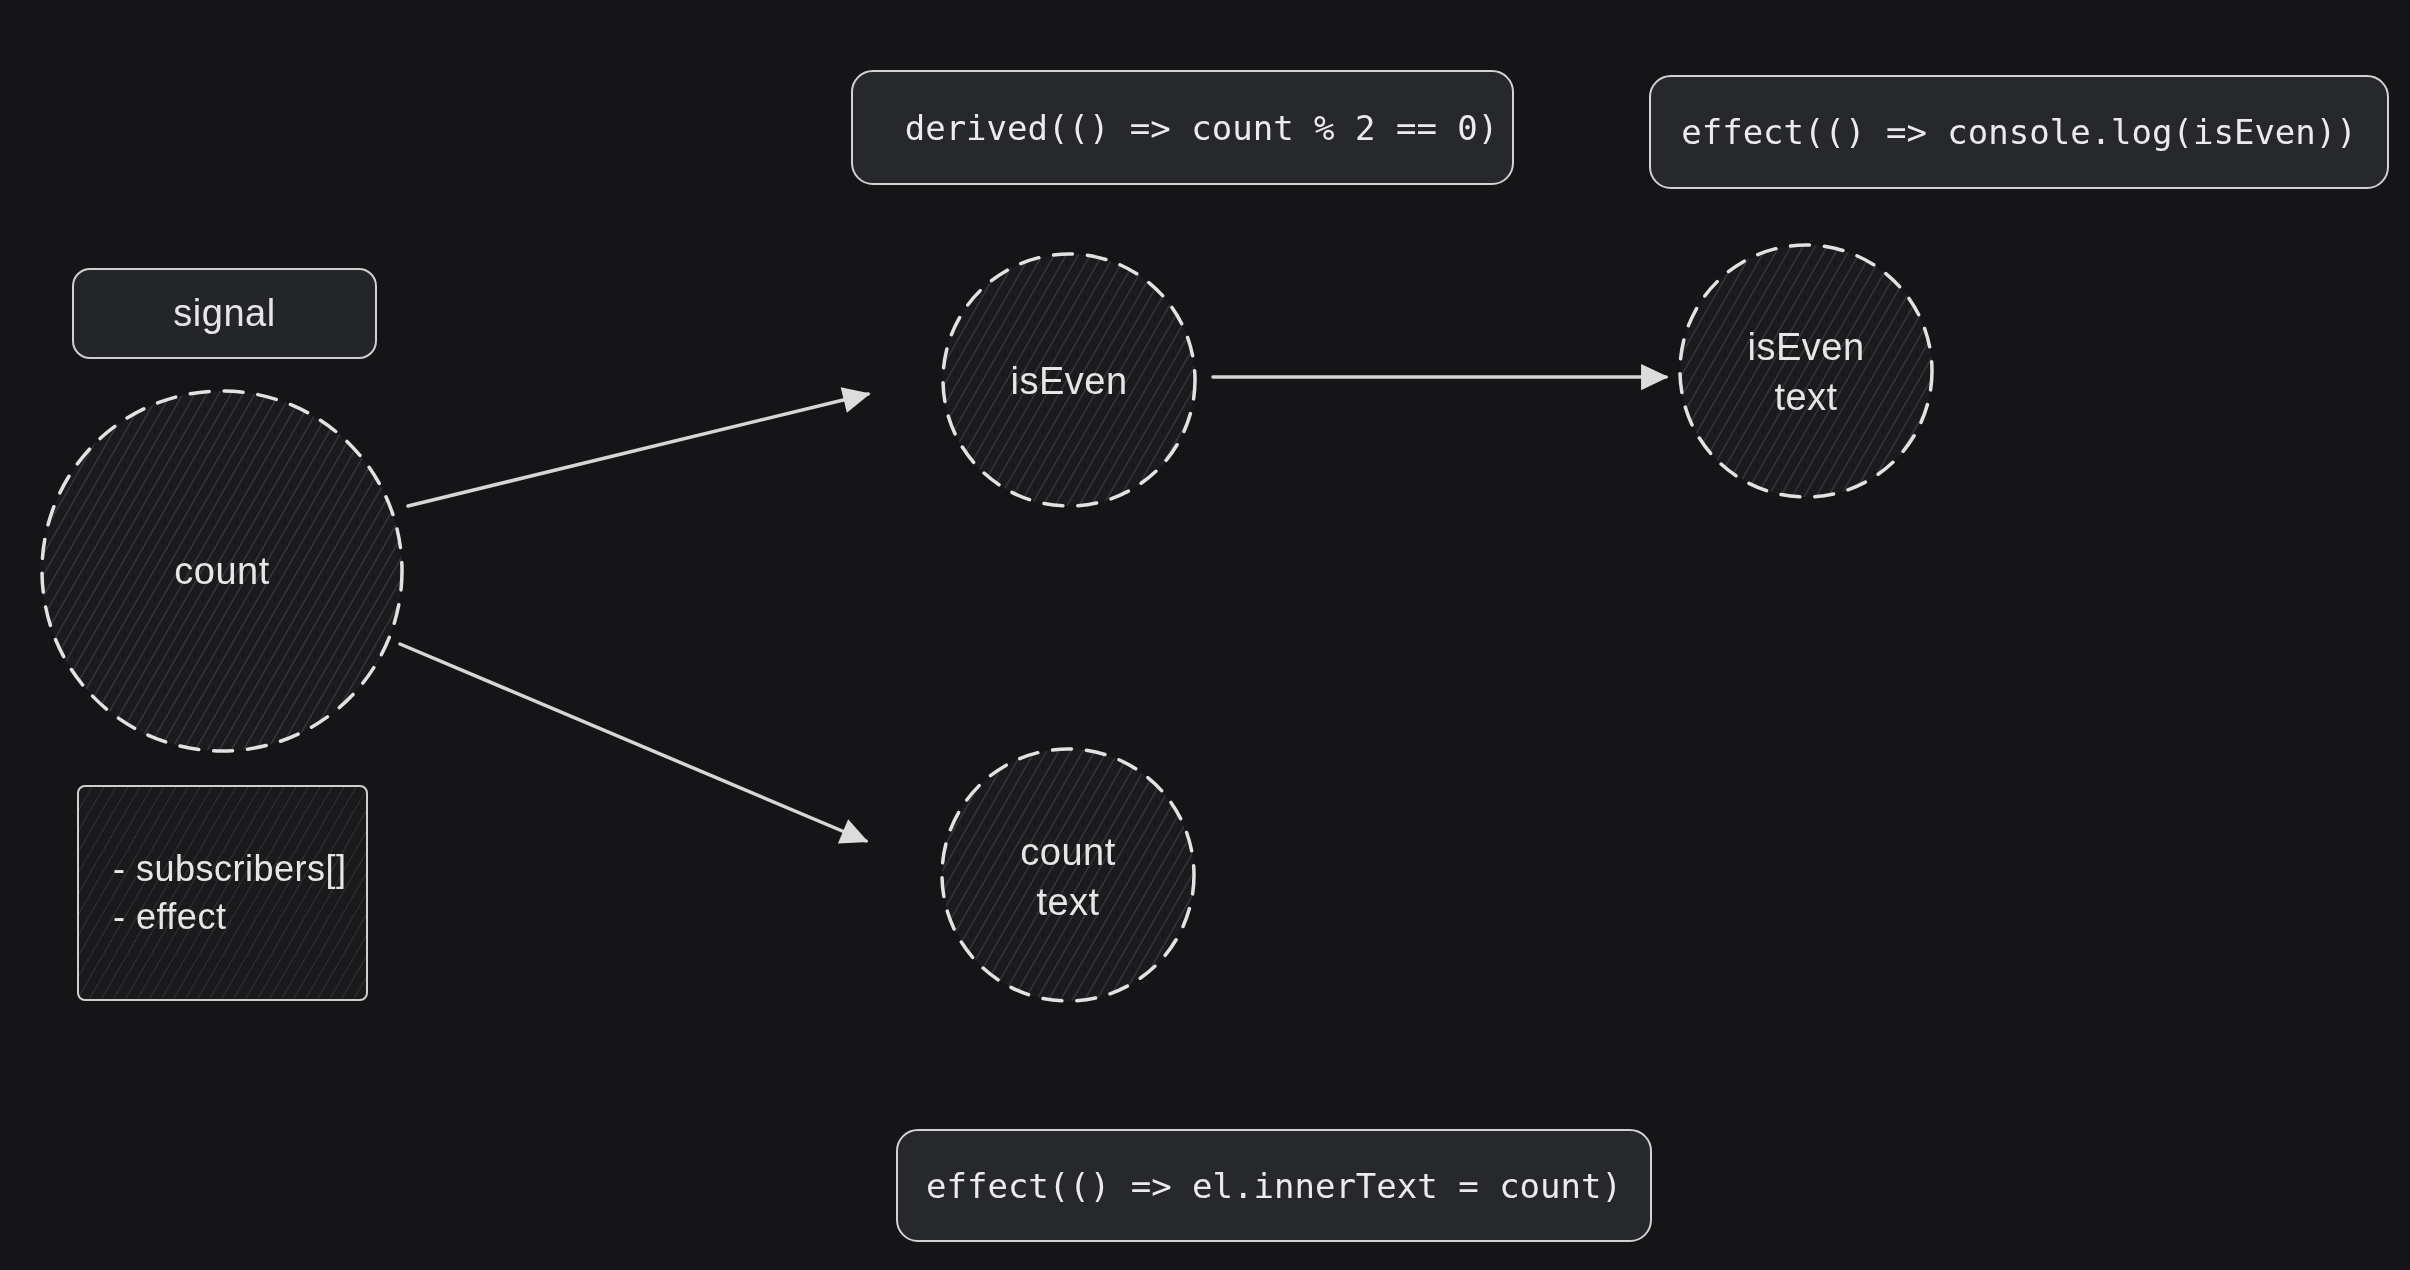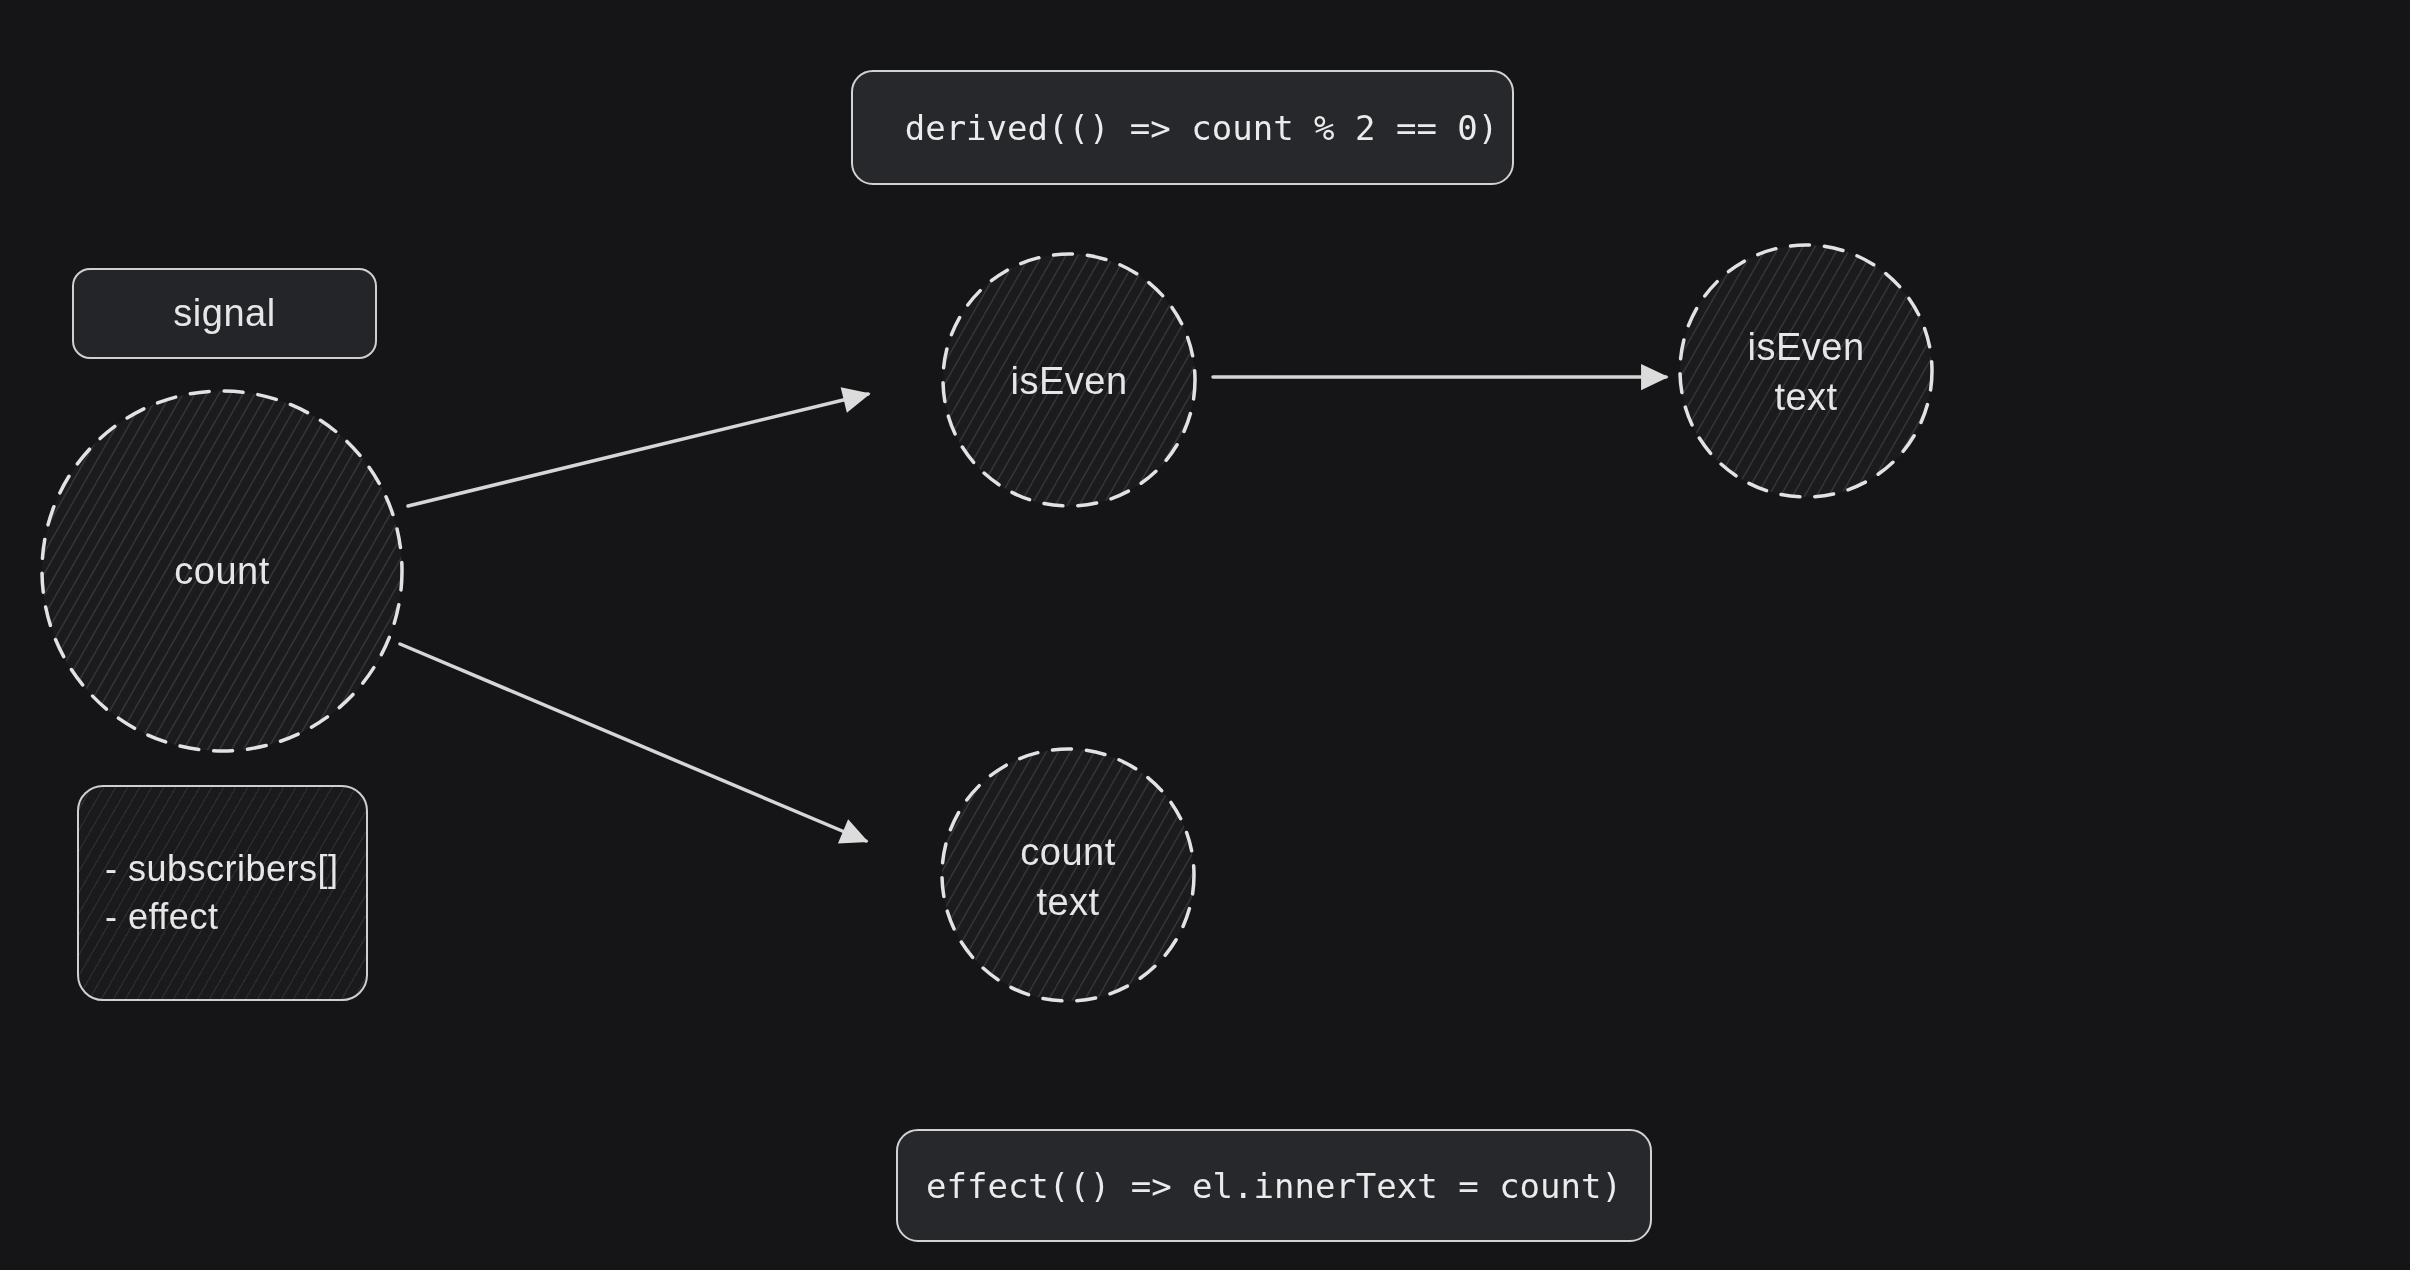--- a/index.html
+++ b/index.html
@@ -37,32 +37,32 @@
     display: flex;
     align-items: center;
     justify-content: center;
     letter-spacing: 0.5px;
     margin-top: 28px;
   }
   .member-box {
     position: absolute;
     box-sizing: border-box;
     border: 2.5px solid #cfcfcf;
-    border-radius: 26px;
+    border-radius: 8px;
     background-color: #1a1a1c;
     background-image: repeating-linear-gradient(120deg,
       rgba(255,255,255,0.075) 0px, rgba(255,255,255,0.075) 1.4px,
       transparent 1.4px, transparent 10.4px);
     color: #e6e6e6;
     font-size: 36px;
     line-height: 48px;
     display: flex;
     flex-direction: column;
     justify-content: center;
-    padding-left: 26px;
+    padding-left: 34px;
     letter-spacing: 0.5px;
   }
   .code-box {
     position: absolute;
     box-sizing: border-box;
     border: 2.5px solid #d2d2d2;
     border-radius: 22px;
     background: #26282b;
     color: #ebebeb;
     font-family: "DejaVu Sans Mono", "Liberation Mono", monospace;
@@ -121,20 +121,23 @@
 
   <div class="member-box" style="left:77px; top:785px; width:291px; height:216px;">
     <div>- subscribers[]</div>
     <div>- effect</div>
   </div>
 
   <div class="code-box" style="left:851px; top:70px; width:663px; height:115px;padding-left:38px;">
     <span>derived(() =&gt; count % 2 == 0)</span>
   </div>
 
+  <div class="code-box" style="left:1649px; top:75px; width:740px; height:114px;">
+    <span>effect(() =&gt; console.log(isEven))</span>
+  </div>
 
   <div class="code-box" style="left:896px; top:1093px; width:756px; height:113px;margin-top:36px;">
     <span>effect(() =&gt; el.innerText = count)</span>
   </div>
 
   <div class="node-label" style="left:222px; top:571px;">count</div>
 
   <div class="node-label" style="left:1069px; top:381px;">isEven</div>
 
   <div class="node-label" style="left:1806px; top:372px;">

